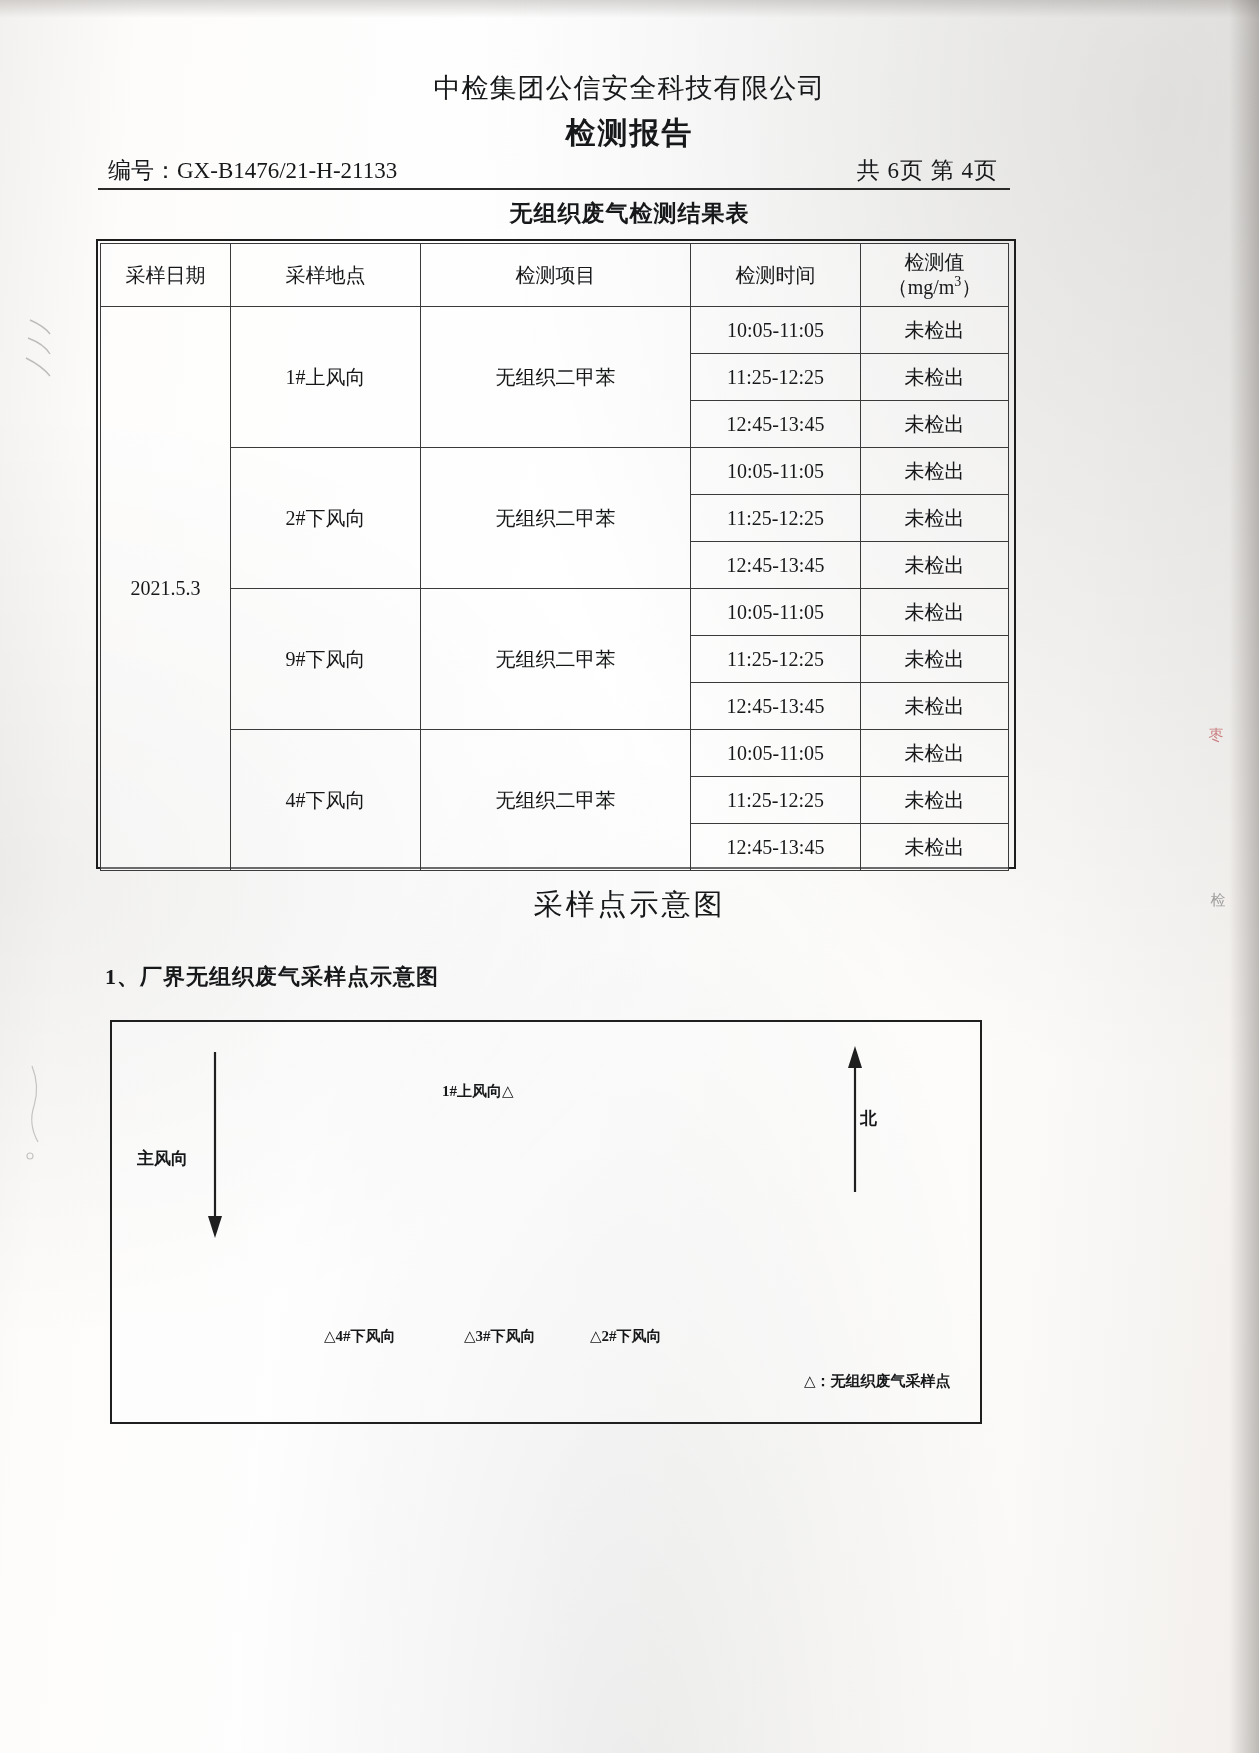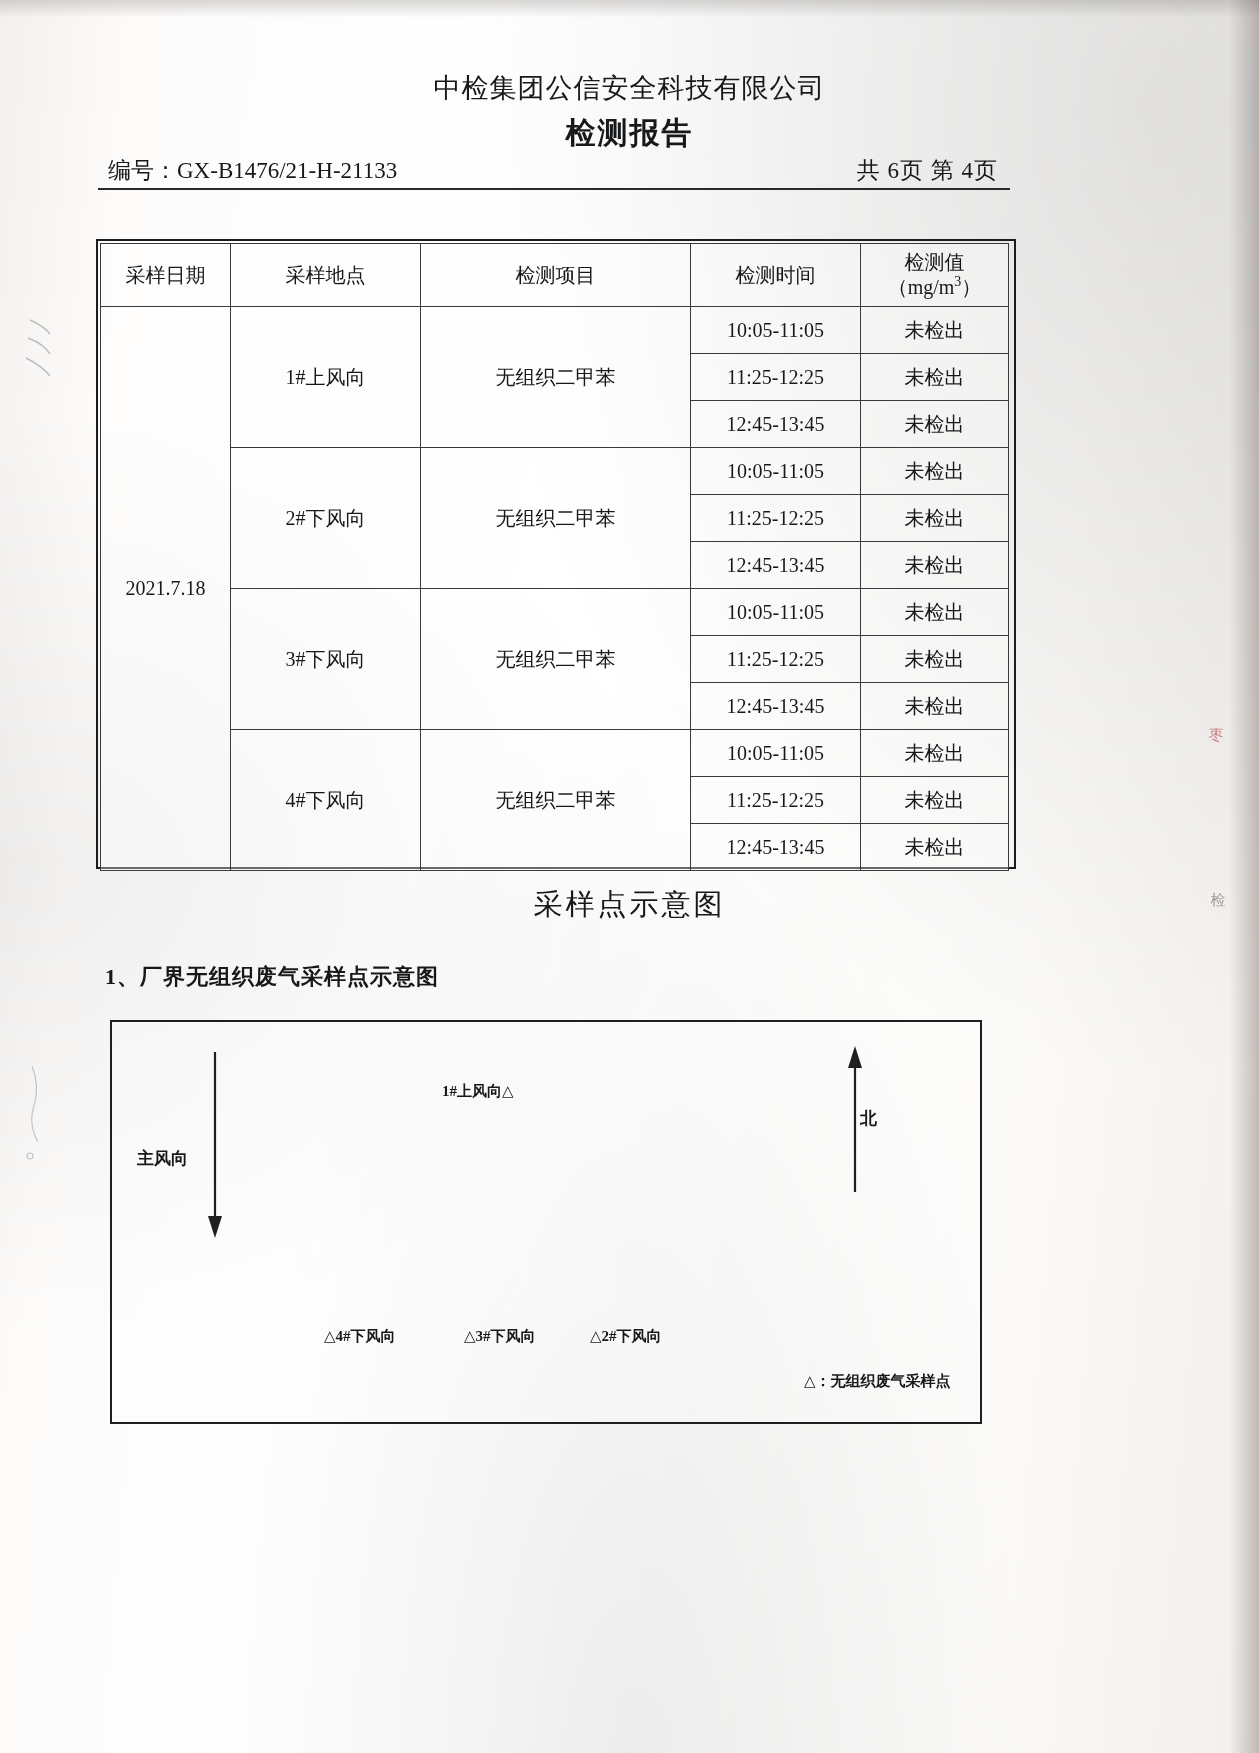--- a/index.html
+++ b/index.html
@@ -277,20 +277,21 @@
 
   <div class="org-name">中检集团公信安全科技有限公司</div>
   <div class="doc-title">检测报告</div>
 
   <div class="ref-row">
     <span class="ref-no">编号：GX-B1476/21-H-21133</span>
     <span class="page-no">共 6页    第 4页</span>
   </div>
   <div class="rule"></div>
 
+  <div class="table-title">无组织废气检测结果表</div>
 
   <div class="outer-frame"></div>
   <div class="tbl-wrap">
     <table class="results">
       <colgroup>
         <col style="width:130px">
         <col style="width:190px">
         <col style="width:270px">
         <col style="width:170px">
         <col style="width:148px">
@@ -303,21 +304,21 @@
           <td>检测时间</td>
           <td class="hdr-2line">
             <div>检测值</div>
             <div><span>（mg/m</span><span class="sup">3</span><span>）</span></div>
           </td>
         </tr>
       </thead>
       <tbody>
 
         <tr>
-          <td rowspan="12">2021.7.18</td>
+          <td rowspan="12">2021.5.3</td>
           <td rowspan="3">1#上风向</td>
           <td rowspan="3">无组织二甲苯</td>
           <td>10:05-11:05</td>
           <td>未检出</td>
         </tr>
         <tr>
           <td>11:25-12:25</td>
           <td>未检出</td>
         </tr>
         <tr>
@@ -334,21 +335,21 @@
         <tr>
           <td>11:25-12:25</td>
           <td>未检出</td>
         </tr>
         <tr>
           <td>12:45-13:45</td>
           <td>未检出</td>
         </tr>
 
         <tr>
-          <td rowspan="3">3#下风向</td>
+          <td rowspan="3">9#下风向</td>
           <td rowspan="3">无组织二甲苯</td>
           <td>10:05-11:05</td>
           <td>未检出</td>
         </tr>
         <tr>
           <td>11:25-12:25</td>
           <td>未检出</td>
         </tr>
         <tr>
           <td>12:45-13:45</td>

